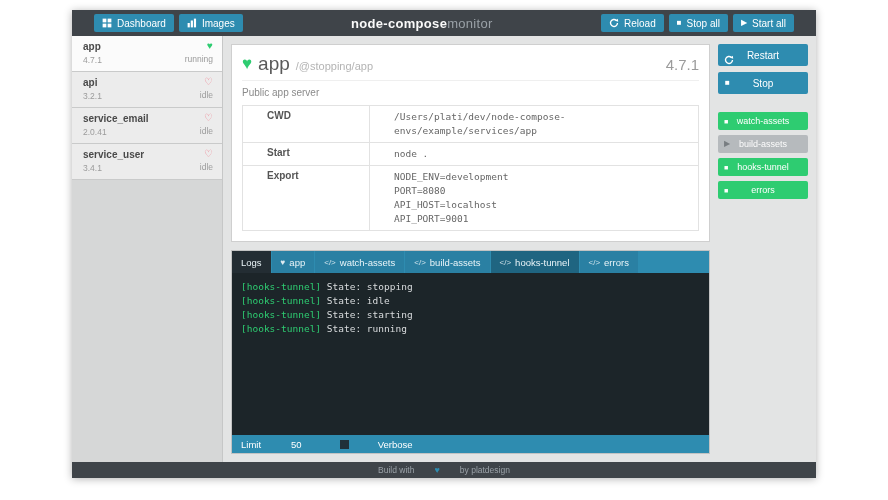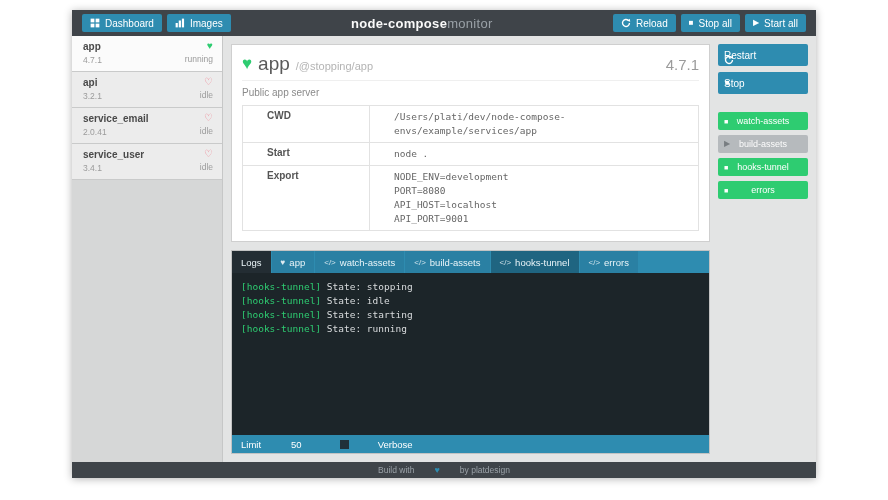--- a/index.html
+++ b/index.html
@@ -2,21 +2,21 @@
 <html><head>
 <meta charset="utf-8">
 <style>
   html,body{margin:0;padding:0;background:#ffffff;width:888px;height:500px;overflow:hidden;
     font-family:"Liberation Sans",sans-serif;-webkit-font-smoothing:antialiased;}
   .page{position:relative;width:888px;height:500px;background:#fff;}
   .app{position:absolute;left:72px;top:10px;width:744px;height:468px;display:flex;flex-direction:column;
     box-shadow:0 1px 8px rgba(0,0,0,.30);background:#e3e4e4;}
 
   
-  .topbar{flex:0 0 26px;background:#3f4449;display:flex;align-items:center;padding:0 10px;}
+  .topbar{flex:0 0 26px;background:#3f4449;display:flex;align-items:center;padding:0 22px;}
   .tb-group{display:flex;align-items:center;gap:5px;}
   .topbar-title{flex:1;text-align:center;font-size:13px;letter-spacing:.3px;white-space:nowrap;}
   .t-bold{color:#fafafa;font-weight:bold;text-align:center;}
   .t-light{color:#9aa1a7;}
   .btn{display:inline-flex;align-items:center;gap:5px;background:#2e8cb0;color:#fff;border:none;border-radius:2px;
     font-size:10px;height:18px;padding:0 8px;font-family:inherit;cursor:pointer;white-space:nowrap;}
   .btn .glyph{font-size:8px;line-height:1;}
   .btn svg{display:block;}
 
   
@@ -61,21 +61,21 @@
     font-size:9.5px;line-height:14px;overflow:hidden;}
   .log-line .lp{color:#2ecc71;}
   .log-line .lt{color:#d9dcde;}
   .log-foot{flex:0 0 18px;background:#2e8cb0;display:flex;align-items:center;padding:0 9px;font-size:9.5px;color:#fff;gap:24px;}
   .lf-label{margin-right:6px;}
   .chk{width:9px;height:9px;background:#20313a;display:inline-block;margin:0 5px 0 14px;cursor:pointer;
     color:#8fb7c8;font-size:8px;line-height:9px;text-align:center;}
 
   
   .actions{flex:0 0 90px;width:90px;display:flex;flex-direction:column;}
-  .act-btn{position:relative;height:22px;margin-bottom:6px;display:flex;align-items:center;justify-content:flex-start;
+  .act-btn{position:relative;height:22px;margin-bottom:6px;display:flex;align-items:center;justify-content:center;
     background:#2e8cb0;color:#fff;font-size:10px;border:none;border-radius:2px;cursor:pointer;font-family:inherit;width:100%;}
   .act-btn .left-ic{position:absolute;left:7px;font-size:8px;line-height:1;}
   .act-btn svg{position:absolute;left:6px;}
   .proc-group{margin-top:12px;display:flex;flex-direction:column;gap:5px;}
   .proc-btn{position:relative;height:18px;display:flex;align-items:center;justify-content:center;
     background:#2ecc71;color:#fff;font-size:9px;border:none;border-radius:2px;cursor:pointer;font-family:inherit;width:100%;}
   .proc-btn .left-ic{position:absolute;left:6px;font-size:7px;line-height:1;}
   .proc-btn.stopped{background:#b6babd;color:#fdfdfd;}
   .proc-btn.stopped .left-ic{color:#787d81;font-size:8px;}
 

